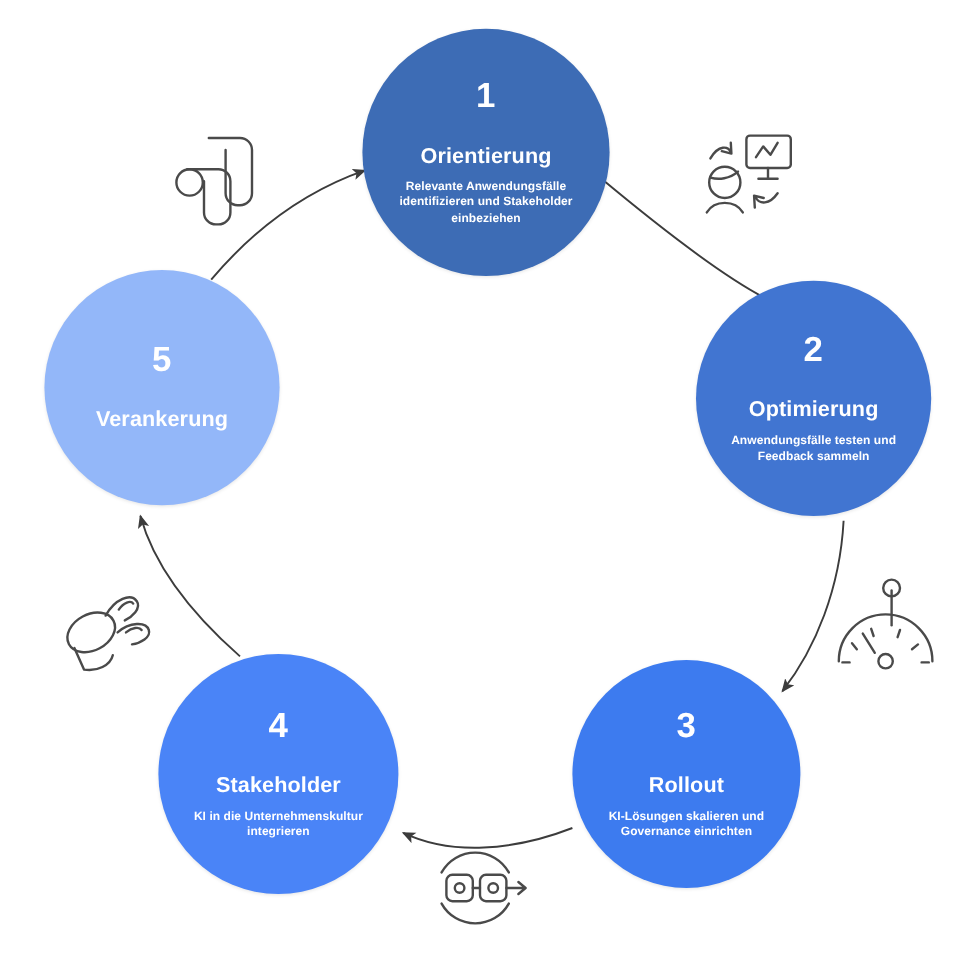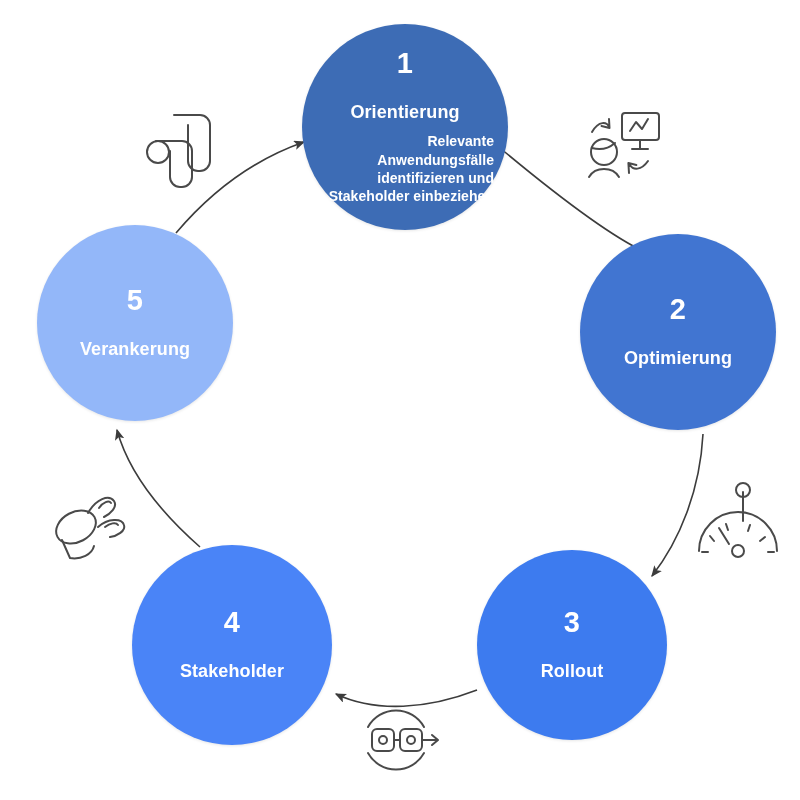--- a/index.html
+++ b/index.html
@@ -46,26 +46,25 @@
     letter-spacing: 0.5px;
   }
   .node-title {
     font-size: 18px;
     font-weight: bold;
     line-height: 1.2;
     margin-top: 24px;
     letter-spacing: 0.1px;
   }
   .node-desc {
-    font-size: 14px;
+    font-size: 10px;
     font-weight: bold;
     line-height: 1.32;
     margin-top: 8px;
     letter-spacing: 0.05px;
-    text-align: right;
   }
 </style>
 </head>
 <body>
 
 <div id="diagram-root">
 
   <svg class="layer-svg" viewBox="0 0 800 800">
     <defs>
       <marker id="ah" markerWidth="9" markerHeight="9" refX="6.2" refY="3" orient="auto" markerUnits="strokeWidth">
@@ -136,30 +135,33 @@
 
   <div class="node" style="left:302px; top:24px; width:206px; height:206px; background:#3d6cb5;">
     <div class="node-num">1</div>
     <div class="node-title">Orientierung</div>
     <div class="node-desc">Relevante Anwendungsfälle identifizieren und Stakeholder einbeziehen</div>
   </div>
 
   <div class="node" style="left:580px; top:234px; width:196px; height:196px; background:#4175d1;">
     <div class="node-num">2</div>
     <div class="node-title">Optimierung</div>
+    <div class="node-desc">Anwendungsfälle testen und Feedback sammeln</div>
   </div>
 
   <div class="node" style="left:477px; top:550px; width:190px; height:190px; background:#3d7bef;">
     <div class="node-num">3</div>
     <div class="node-title">Rollout</div>
+    <div class="node-desc">KI-Lösungen skalieren und Governance einrichten</div>
   </div>
 
   <div class="node" style="left:132px; top:545px; width:200px; height:200px; background:#4a84f7;">
     <div class="node-num">4</div>
     <div class="node-title">Stakeholder</div>
+    <div class="node-desc">KI in die Unternehmenskultur integrieren</div>
   </div>
 
   <div class="node" style="left:37px; top:225px; width:196px; height:196px; background:#93b7f9;">
     <div class="node-num">5</div>
     <div class="node-title">Verankerung</div>
   </div>
 
 </div>
 
 </body></html>

